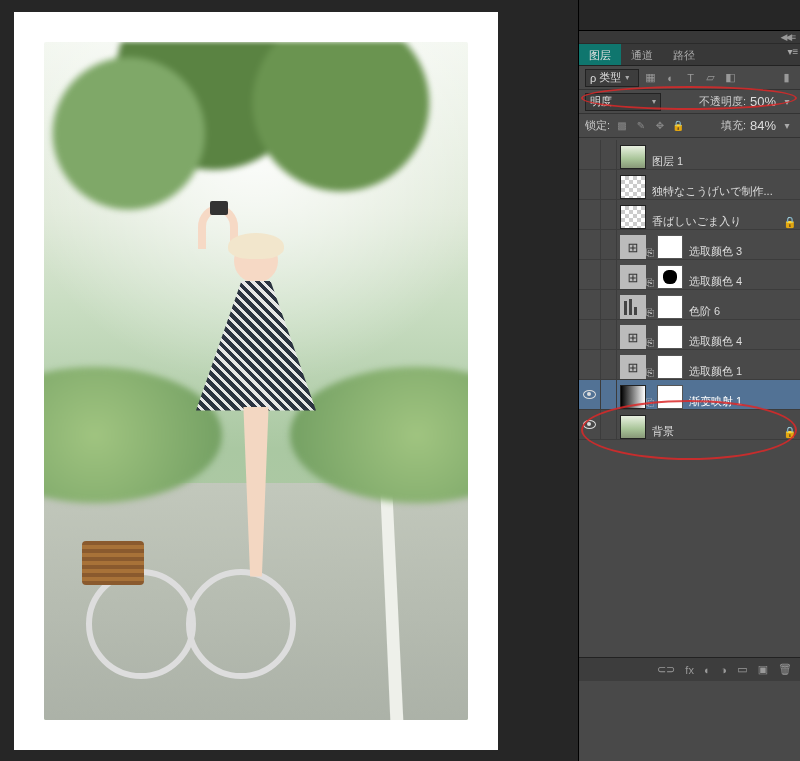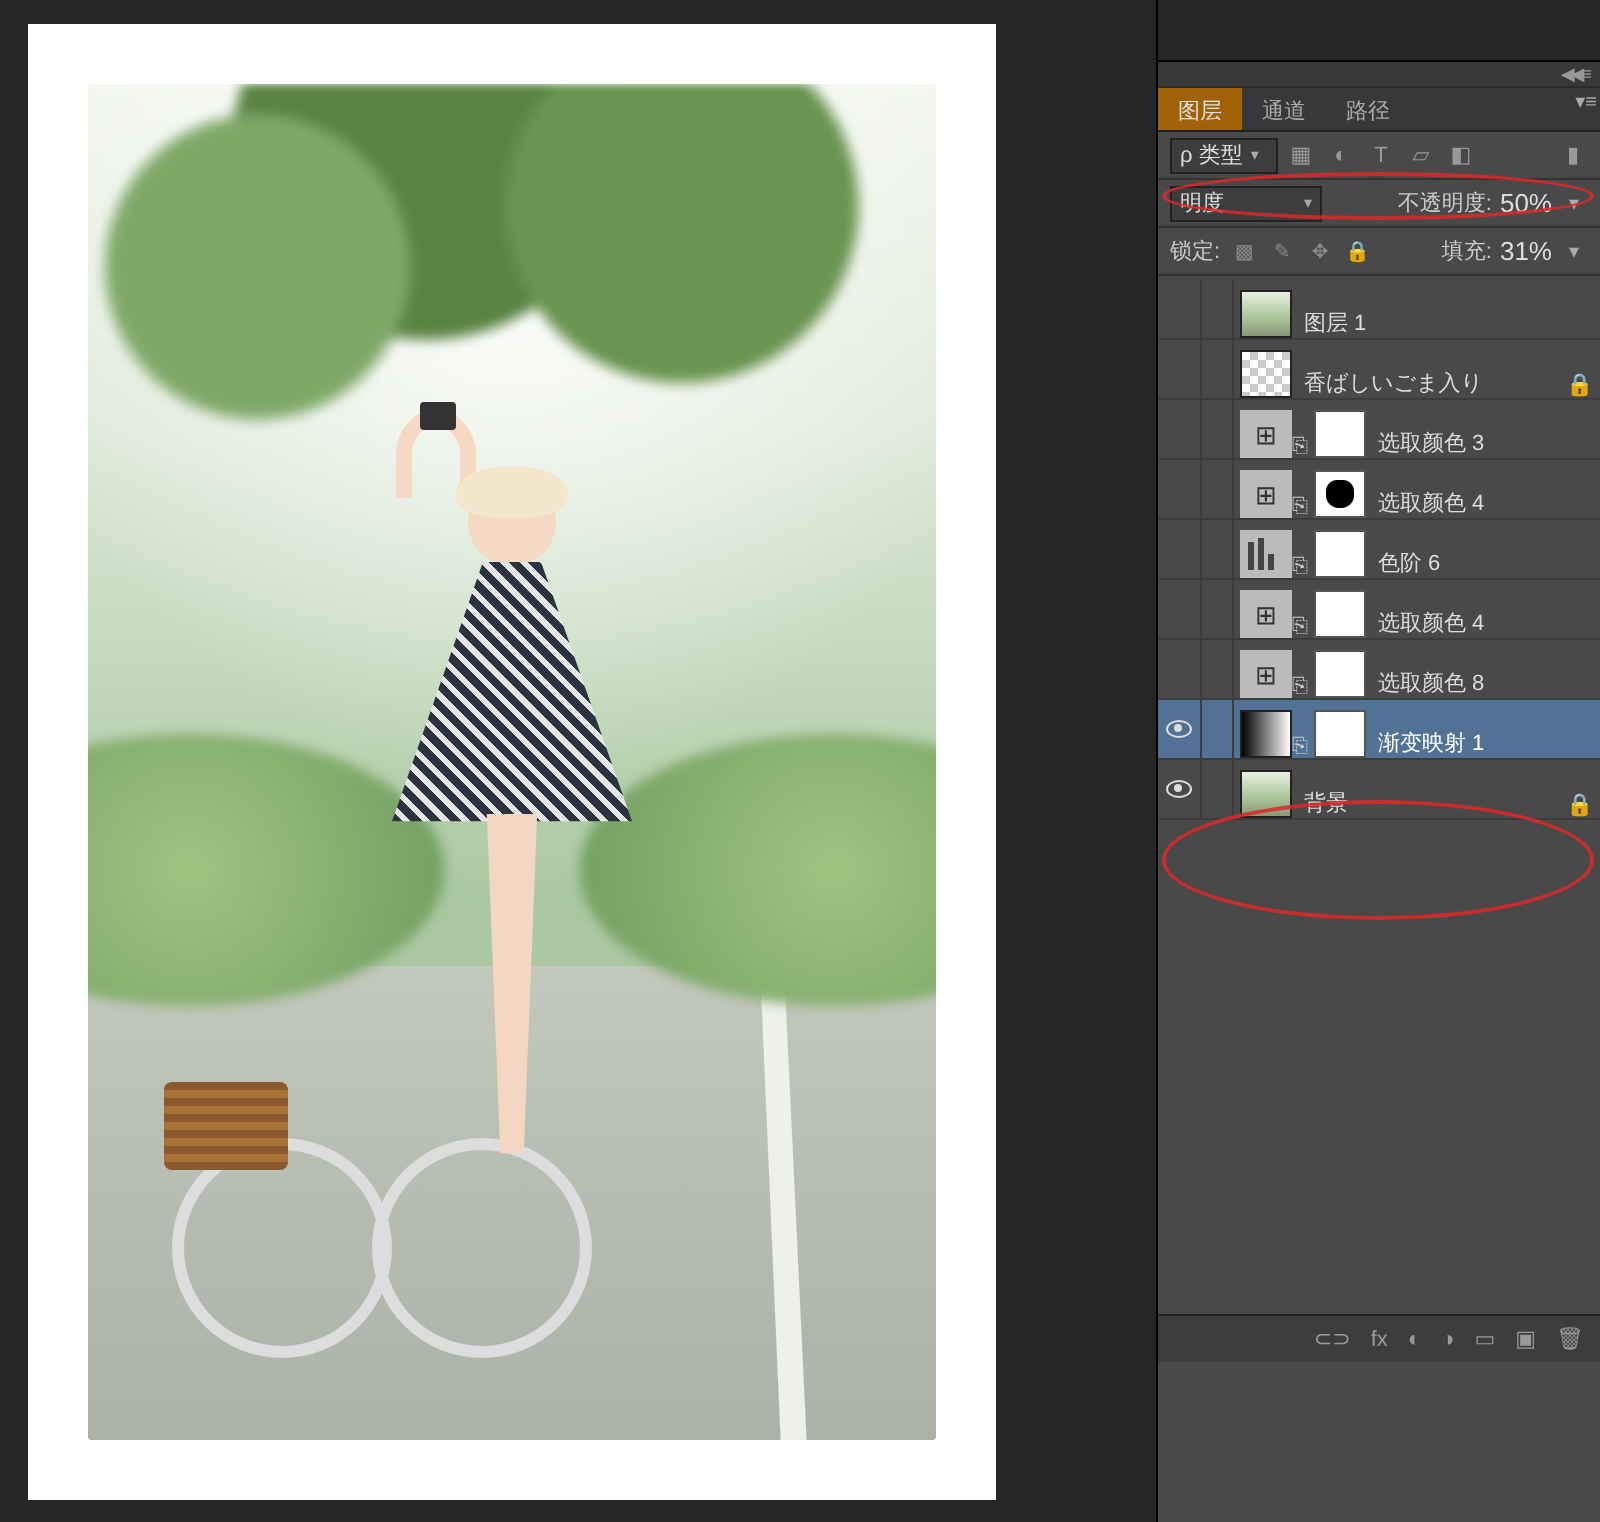--- a/index.html
+++ b/index.html
@@ -121,21 +121,21 @@
     background:#494949;
     display:flex;
     flex-direction:column;
     border-left:1px solid #000;
   }
   .panel-top-gap{height:30px;background:#262626;}
   .panel-handle{height:14px;background:#383838;border-top:1px solid #000;border-bottom:1px solid #2a2a2a;display:flex;justify-content:flex-end;align-items:center;padding-right:6px;}
   .panel-handle span{font-size:9px;color:#999;letter-spacing:-2px;}
   .tabs{display:flex;background:#383838;border-bottom:1px solid #222;height:22px;}
   .tab{padding:4px 10px;color:#aaa;font-size:11px;cursor:pointer;}
-  .tab.active{background:#a16207;color:#e0e0e0;}
+  .tab.active{background:#0f766e;color:#e0e0e0;}
   .panel-row{display:flex;align-items:center;height:24px;padding:0 6px;background:#494949;gap:4px;}
   .panel-row.border-b{border-bottom:1px solid #333;}
   .dropdown{background:#3d3d3d;border:1px solid #222;height:18px;display:flex;align-items:center;padding:0 4px;color:#ddd;font-size:11px;position:relative;}
   .dropdown .chev{margin-left:4px;font-size:8px;color:#aaa;}
   .label{color:#ccc;font-size:11px;white-space:nowrap;}
   .value{color:#ddd;font-size:13px;}
   .tiny-btn{width:14px;height:14px;display:inline-flex;align-items:center;justify-content:center;color:#aaa;font-size:10px;}
   .icon-row{display:flex;gap:5px;}
   .small-icon{width:15px;height:15px;display:inline-flex;align-items:center;justify-content:center;color:#999;font-size:11px;}
   .lock-icons{display:flex;gap:3px;align-items:center;}
@@ -243,30 +243,36 @@
   <div class="panel-row border-b">
     <span class="label">锁定:</span>
     <div class="lock-icons">
       <span class="lock-slot">▩</span>
       <span class="lock-slot">✎</span>
       <span class="lock-slot">✥</span>
       <span class="lock-slot">🔒</span>
     </div>
     <div style="flex:1"></div>
     <span class="label">填充:</span>
-    <span class="value">31%</span>
+    <span class="value">84%</span>
     <span class="tiny-btn">▾</span>
   </div>
 
   <div class="layers" id="layers-list">
       <div class="layer">
         <div class="vis empty"></div>
         <div class="lock-col"></div>
         <div class="thumb photo-mini"></div>
         <div class="layer-name">图层 1</div>
+      </div>
+      <div class="layer">
+        <div class="vis empty"></div>
+        <div class="lock-col"></div>
+        <div class="thumb checker"></div>
+        <div class="layer-name">独特なこうげいで制作...</div>
       </div>
       <div class="layer">
         <div class="vis empty"></div>
         <div class="lock-col"></div>
         <div class="thumb checker"></div>
         <div class="layer-name">香ばしいごま入り</div>
         <div class="layer-lock">🔒</div>
       </div>
       <div class="layer">
         <div class="vis empty"></div>
@@ -299,21 +305,21 @@
         <div class="link">⎘</div>
         <div class="thumb mask"></div>
         <div class="layer-name">选取颜色 4</div>
       </div>
       <div class="layer">
         <div class="vis empty"></div>
         <div class="lock-col"></div>
         <div class="thumb adjust">⊞</div>
         <div class="link">⎘</div>
         <div class="thumb mask"></div>
-        <div class="layer-name">选取颜色 8</div>
+        <div class="layer-name">选取颜色 1</div>
       </div>
       <div class="layer selected">
         <div class="vis">
           <div class="eye"></div>
         </div>
         <div class="lock-col"></div>
         <div class="thumb gradbox"></div>
         <div class="link">⎘</div>
         <div class="thumb mask"></div>
         <div class="layer-name">渐变映射 1</div>

